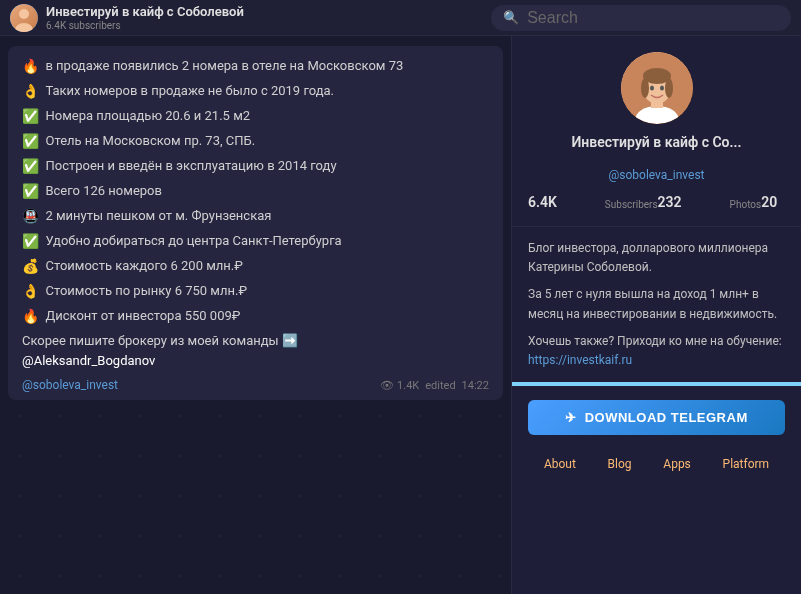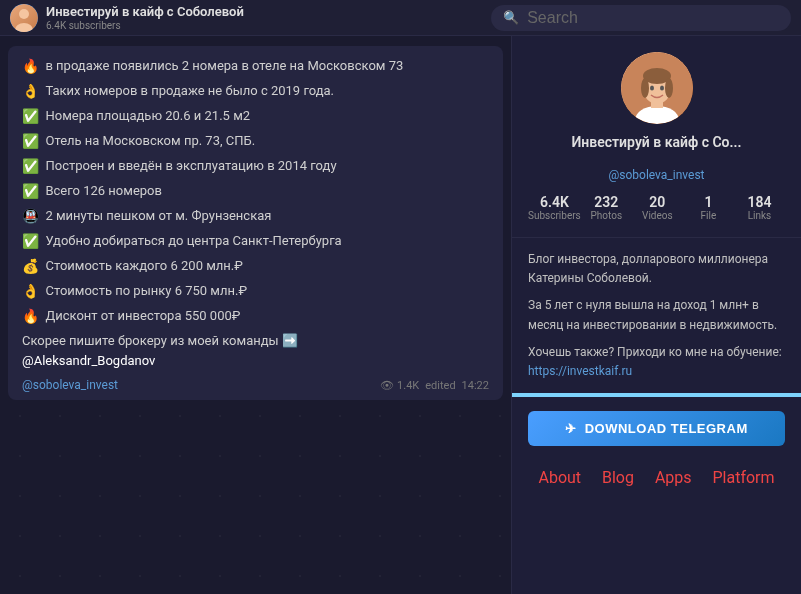--- a/index.html
+++ b/index.html
@@ -226,23 +226,24 @@
 
     .stats-row {
       display: flex;
       gap: 0;
       width: 100%;
       justify-content: space-around;
       margin-bottom: 4px;
     }
     .stat-item {
       display: flex;
-      flex-direction: column;
-      align-items: center;
+      flex-direction: row;
+      align-items: flex-end;
       flex: 1;
+      gap: 48px;
     }
     .stat-value {
       color: #e0e0e0;
       font-size: 14px;
       font-weight: 600;
     }
     .stat-label {
       color: #888;
       font-size: 10px;
     }
@@ -283,22 +284,22 @@
       gap: 8px;
       text-transform: uppercase;
     }
 
     .panel-footer {
       display: flex;
       justify-content: space-around;
       padding: 8px 16px 12px;
     }
     .footer-link {
-      color: #ef4444;
-      font-size: 16px;
+      color: #fdba74;
+      font-size: 12px;
       text-decoration: none;
     }
 
     
     ::-webkit-scrollbar { width: 4px; }
     ::-webkit-scrollbar-track { background: transparent; }
     ::-webkit-scrollbar-thumb { background: #3a3a55; border-radius: 2px; }
   </style>
 </head>
 <body>
@@ -364,21 +365,21 @@
         <div class="line">
           <span class="emoji">💰</span>
           <span>Стоимость каждого 6 200 млн.₽</span>
         </div>
         <div class="line">
           <span class="emoji">👌</span>
           <span>Стоимость по рынку 6 750 млн.₽</span>
         </div>
         <div class="line">
           <span class="emoji">🔥</span>
-          <span>Дисконт от инвестора 550 000₽</span>
+          <span>Дисконт от инвестора 550 009₽</span>
         </div>
         <div style="margin-top:0;">
           <span>Скорее пишите брокеру из моей команды ➡️</span><br>
           <a class="link-text" href="#">@Aleksandr_Bogdanov</a>
         </div>
       </div>
       <div class="message-footer">
         <span class="message-author">@soboleva_invest</span>
         <div class="message-meta">
           <span class="view-count">

